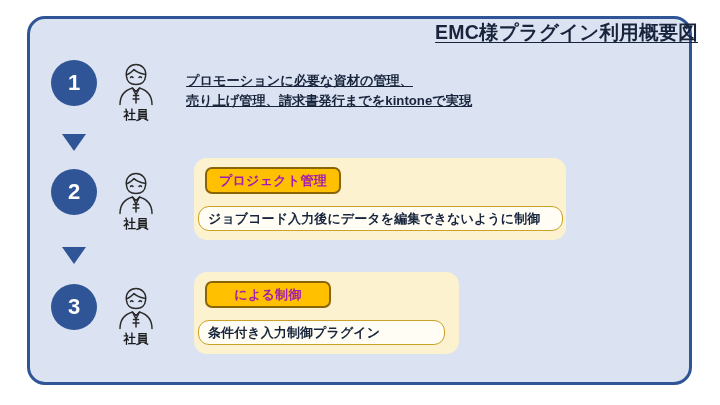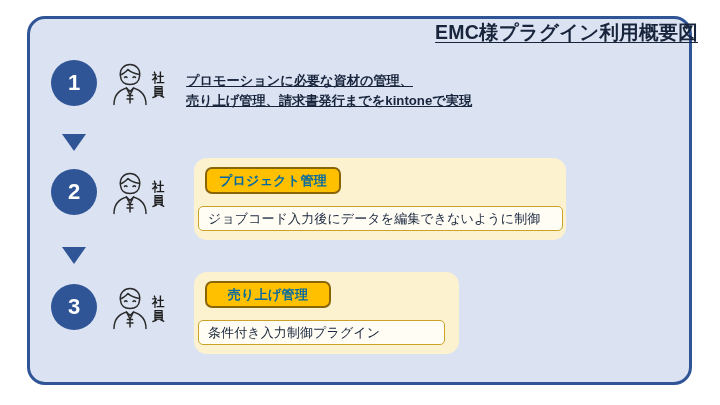--- a/index.html
+++ b/index.html
@@ -60,20 +60,21 @@
     display: flex;
     align-items: center;
     justify-content: center;
     line-height: 1;
   }
 
   .person {
     position: absolute;
     width: 56px;
     display: flex;
+    flex-direction: column;
     align-items: center;
   }
   .person svg { display: block; }
   .person-label {
     margin-top: 1px;
     font-size: 12.5px;
     font-weight: 700;
     color: #1b1b1b;
     line-height: 1.1;
   }
@@ -104,38 +105,38 @@
     background: #fdf2cf;
     border-radius: 13px;
   }
 
   .tag-pill {
     position: absolute;
     box-sizing: border-box;
     background: #ffc000;
     border: 2.5px solid #8a6508;
     border-radius: 7px;
-    color: #0369a1;
+    color: #a21caf;
     font-size: 13px;
     font-weight: 700;
     display: flex;
     align-items: center;
     justify-content: center;
     letter-spacing: 0.3px;
   }
 
   .detail-box {
     position: absolute;
     box-sizing: border-box;
     background: #fffdf4;
     border: 1.4px solid #c9a227;
-    border-radius: 5px;
+    border-radius: 11px;
     color: #17243c;
     font-size: 13px;
-    font-weight: 400;
+    font-weight: 700;
     display: flex;
     align-items: center;
     padding-left: 9px;
     letter-spacing: 0.1px;
   }
 
   
   .callout-wrap {
     position: absolute;
     left: 452px;
@@ -243,18 +244,18 @@
           <path d="M18.5 26 L22 29.5 L25.5 26"></path>
           <path d="M22 33 L22 41"></path>
           <path d="M19.5 33.5 L24.5 33.5"></path>
           <path d="M19 37 L25 37"></path>
         </g>
       </svg>
     </span>
     <span class="person-label">社員</span>
   </div>
 
-  <div class="tag-pill" style="left:205px; top:281px; width:126px; height:27px;">売り上げ管理</div>
+  <div class="tag-pill" style="left:205px; top:281px; width:126px; height:27px;">による制御</div>
 
   <div class="detail-box" style="left:198px; top:320px; width:247px; height:25px;">条件付き入力制御プラグイン</div>
 
 
 </div>
 
 </body></html>

